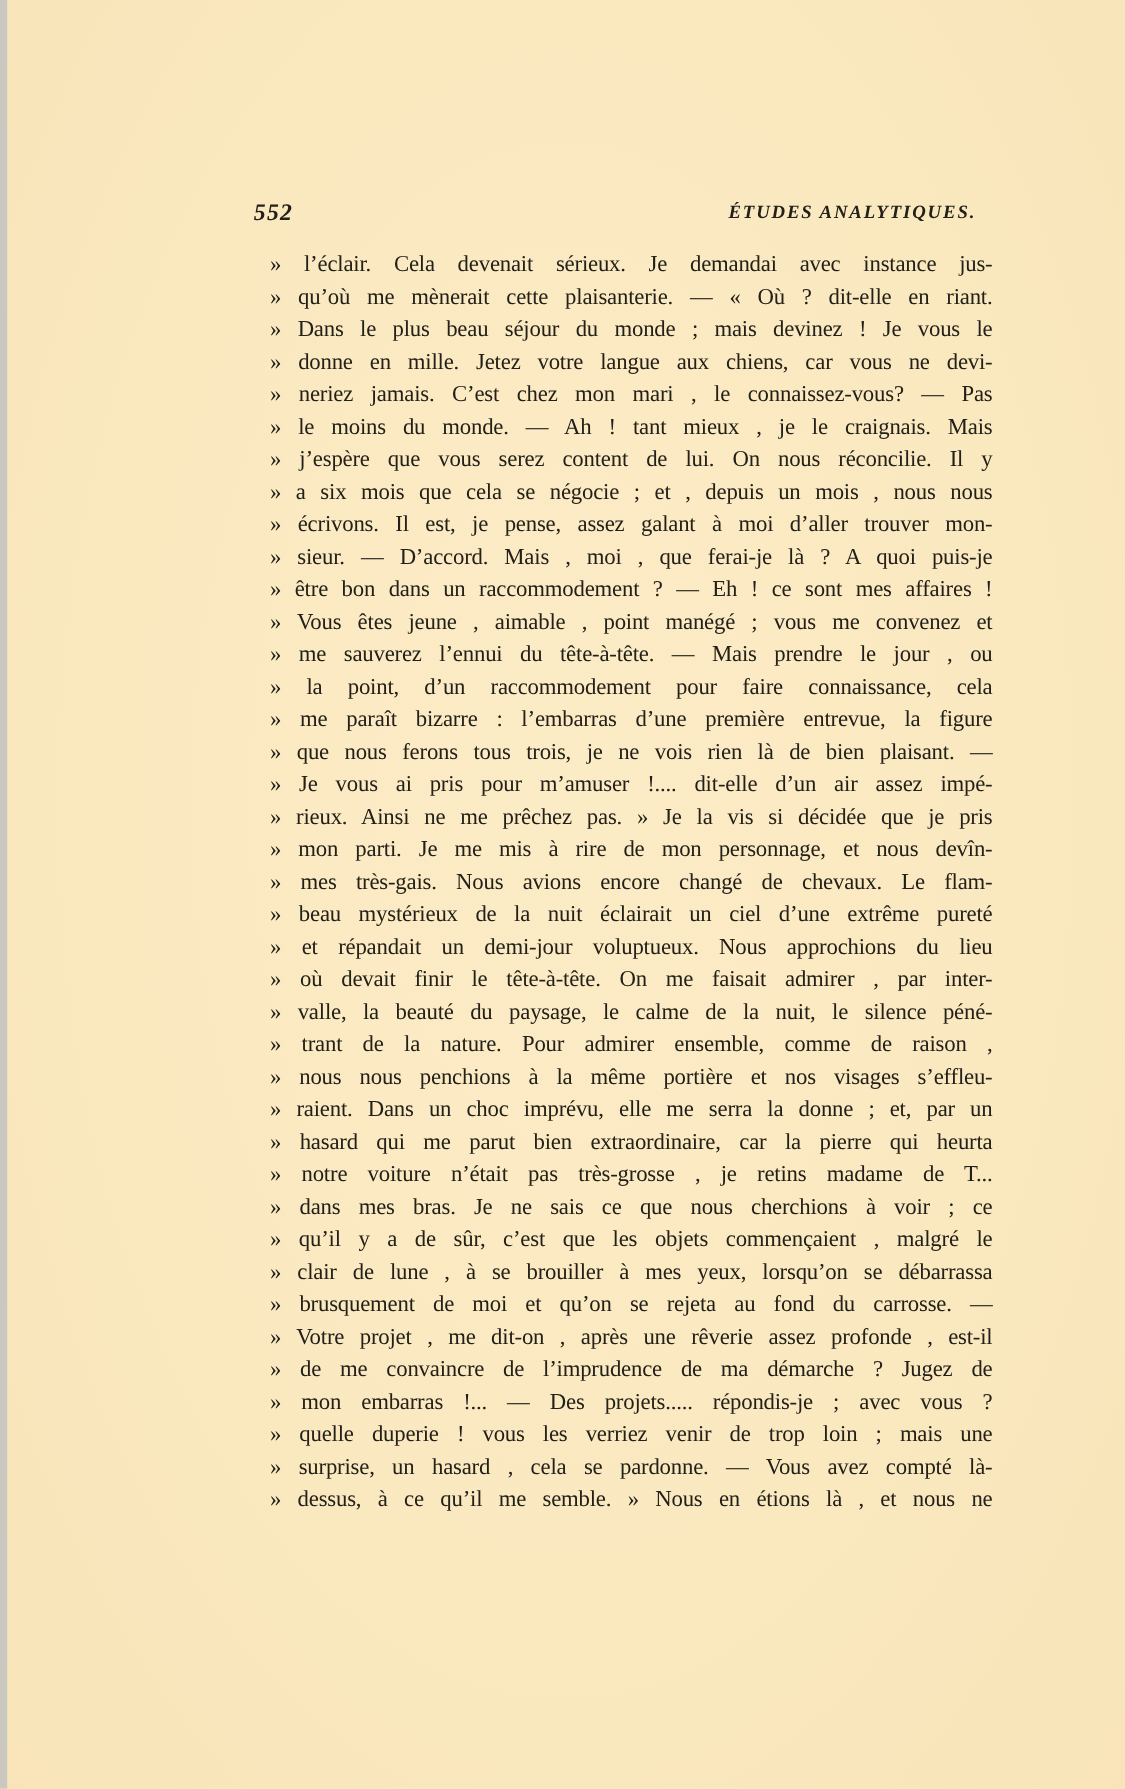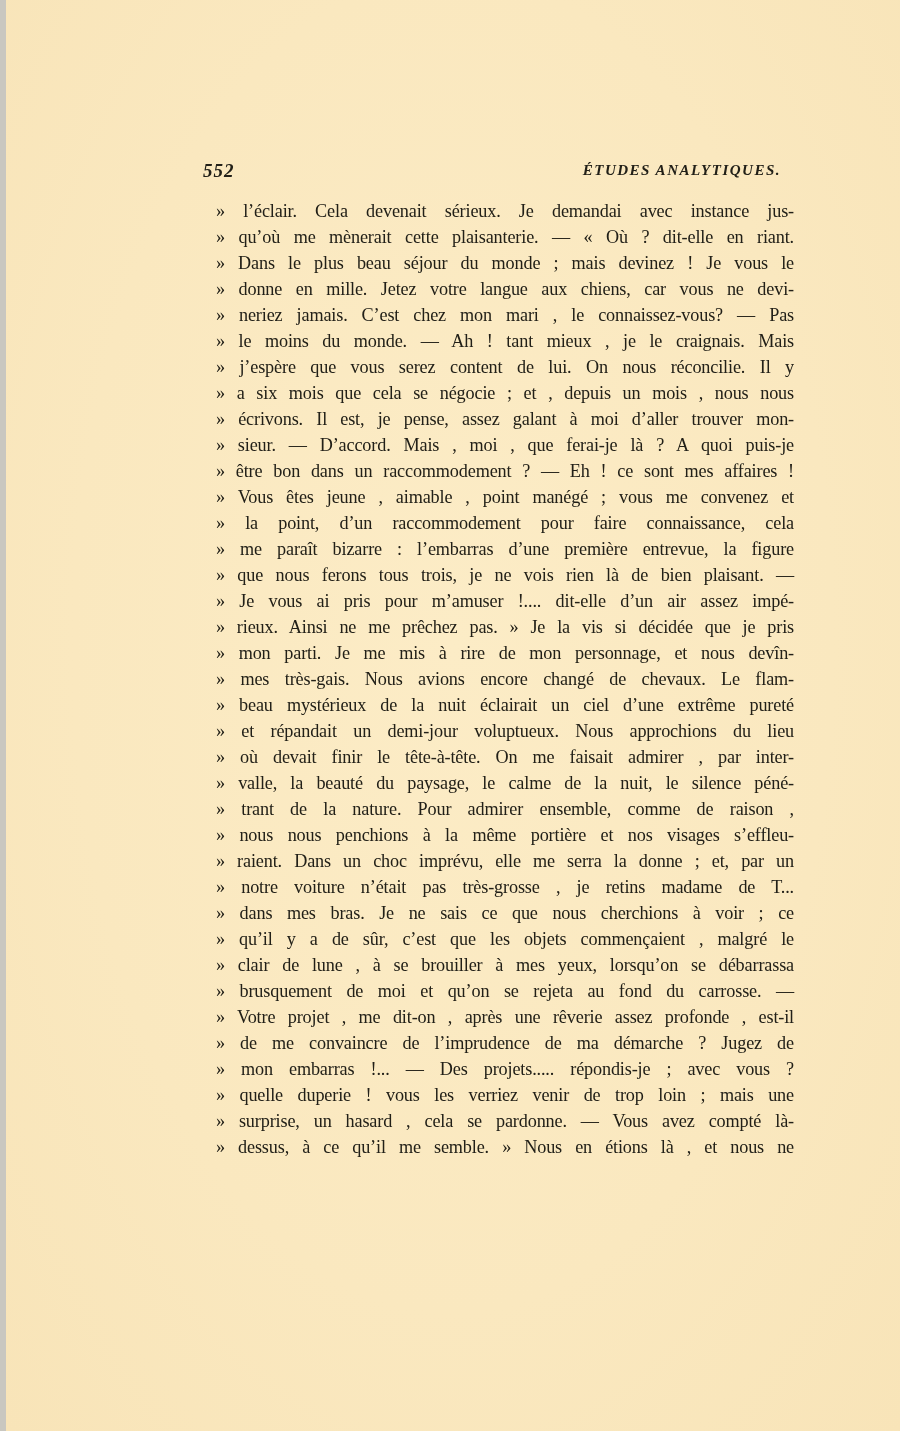--- a/index.html
+++ b/index.html
@@ -57,34 +57,36 @@
     <div class="line">» Dans le plus beau séjour du monde ; mais devinez ! Je vous le</div>
     <div class="line">» donne en mille. Jetez votre langue aux chiens, car vous ne devi-</div>
     <div class="line">» neriez jamais. C’est chez mon mari , le connaissez-vous? — Pas</div>
     <div class="line">» le moins du monde. — Ah ! tant mieux , je le craignais. Mais</div>
     <div class="line">» j’espère que vous serez content de lui. On nous réconcilie. Il y</div>
     <div class="line">» a six mois que cela se négocie ; et , depuis un mois , nous nous</div>
     <div class="line">» écrivons. Il est, je pense, assez galant à moi d’aller trouver mon-</div>
     <div class="line">» sieur. — D’accord. Mais , moi , que ferai-je là ? A quoi puis-je</div>
     <div class="line">» être bon dans un raccommodement ? — Eh ! ce sont mes affaires !</div>
     <div class="line">» Vous êtes jeune , aimable , point manégé ; vous me convenez et</div>
+    <div class="line">» me sauverez l’ennui du tête-à-tête. — Mais prendre le jour , ou</div>
     <div class="line">» la point, d’un raccommodement pour faire connaissance, cela</div>
     <div class="line">» me paraît bizarre : l’embarras d’une première entrevue, la figure</div>
     <div class="line">» que nous ferons tous trois, je ne vois rien là de bien plaisant. —</div>
     <div class="line">» Je vous ai pris pour m’amuser !.... dit-elle d’un air assez impé-</div>
     <div class="line">» rieux. Ainsi ne me prêchez pas. » Je la vis si décidée que je pris</div>
     <div class="line">» mon parti. Je me mis à rire de mon personnage, et nous devîn-</div>
     <div class="line">» mes très-gais. Nous avions encore changé de chevaux. Le flam-</div>
     <div class="line">» beau mystérieux de la nuit éclairait un ciel d’une extrême pureté</div>
     <div class="line">» et répandait un demi-jour voluptueux. Nous approchions du lieu</div>
     <div class="line">» où devait finir le tête-à-tête. On me faisait admirer , par inter-</div>
     <div class="line">» valle, la beauté du paysage, le calme de la nuit, le silence péné-</div>
     <div class="line">» trant de la nature. Pour admirer ensemble, comme de raison ,</div>
     <div class="line">» nous nous penchions à la même portière et nos visages s’effleu-</div>
     <div class="line">» raient. Dans un choc imprévu, elle me serra la donne ; et, par un</div>
+    <div class="line">» hasard qui me parut bien extraordinaire, car la pierre qui heurta</div>
     <div class="line">» notre voiture n’était pas très-grosse , je retins madame de T...</div>
     <div class="line">» dans mes bras. Je ne sais ce que nous cherchions à voir ; ce</div>
     <div class="line">» qu’il y a de sûr, c’est que les objets commençaient , malgré le</div>
     <div class="line">» clair de lune , à se brouiller à mes yeux, lorsqu’on se débarrassa</div>
     <div class="line">» brusquement de moi et qu’on se rejeta au fond du carrosse. —</div>
     <div class="line">» Votre projet , me dit-on , après une rêverie assez profonde , est-il</div>
     <div class="line">» de me convaincre de l’imprudence de ma démarche ? Jugez de</div>
     <div class="line">» mon embarras !... — Des projets..... répondis-je ; avec vous ?</div>
     <div class="line">» quelle duperie ! vous les verriez venir de trop loin ; mais une</div>
     <div class="line">» surprise, un hasard , cela se pardonne. — Vous avez compté là-</div>

